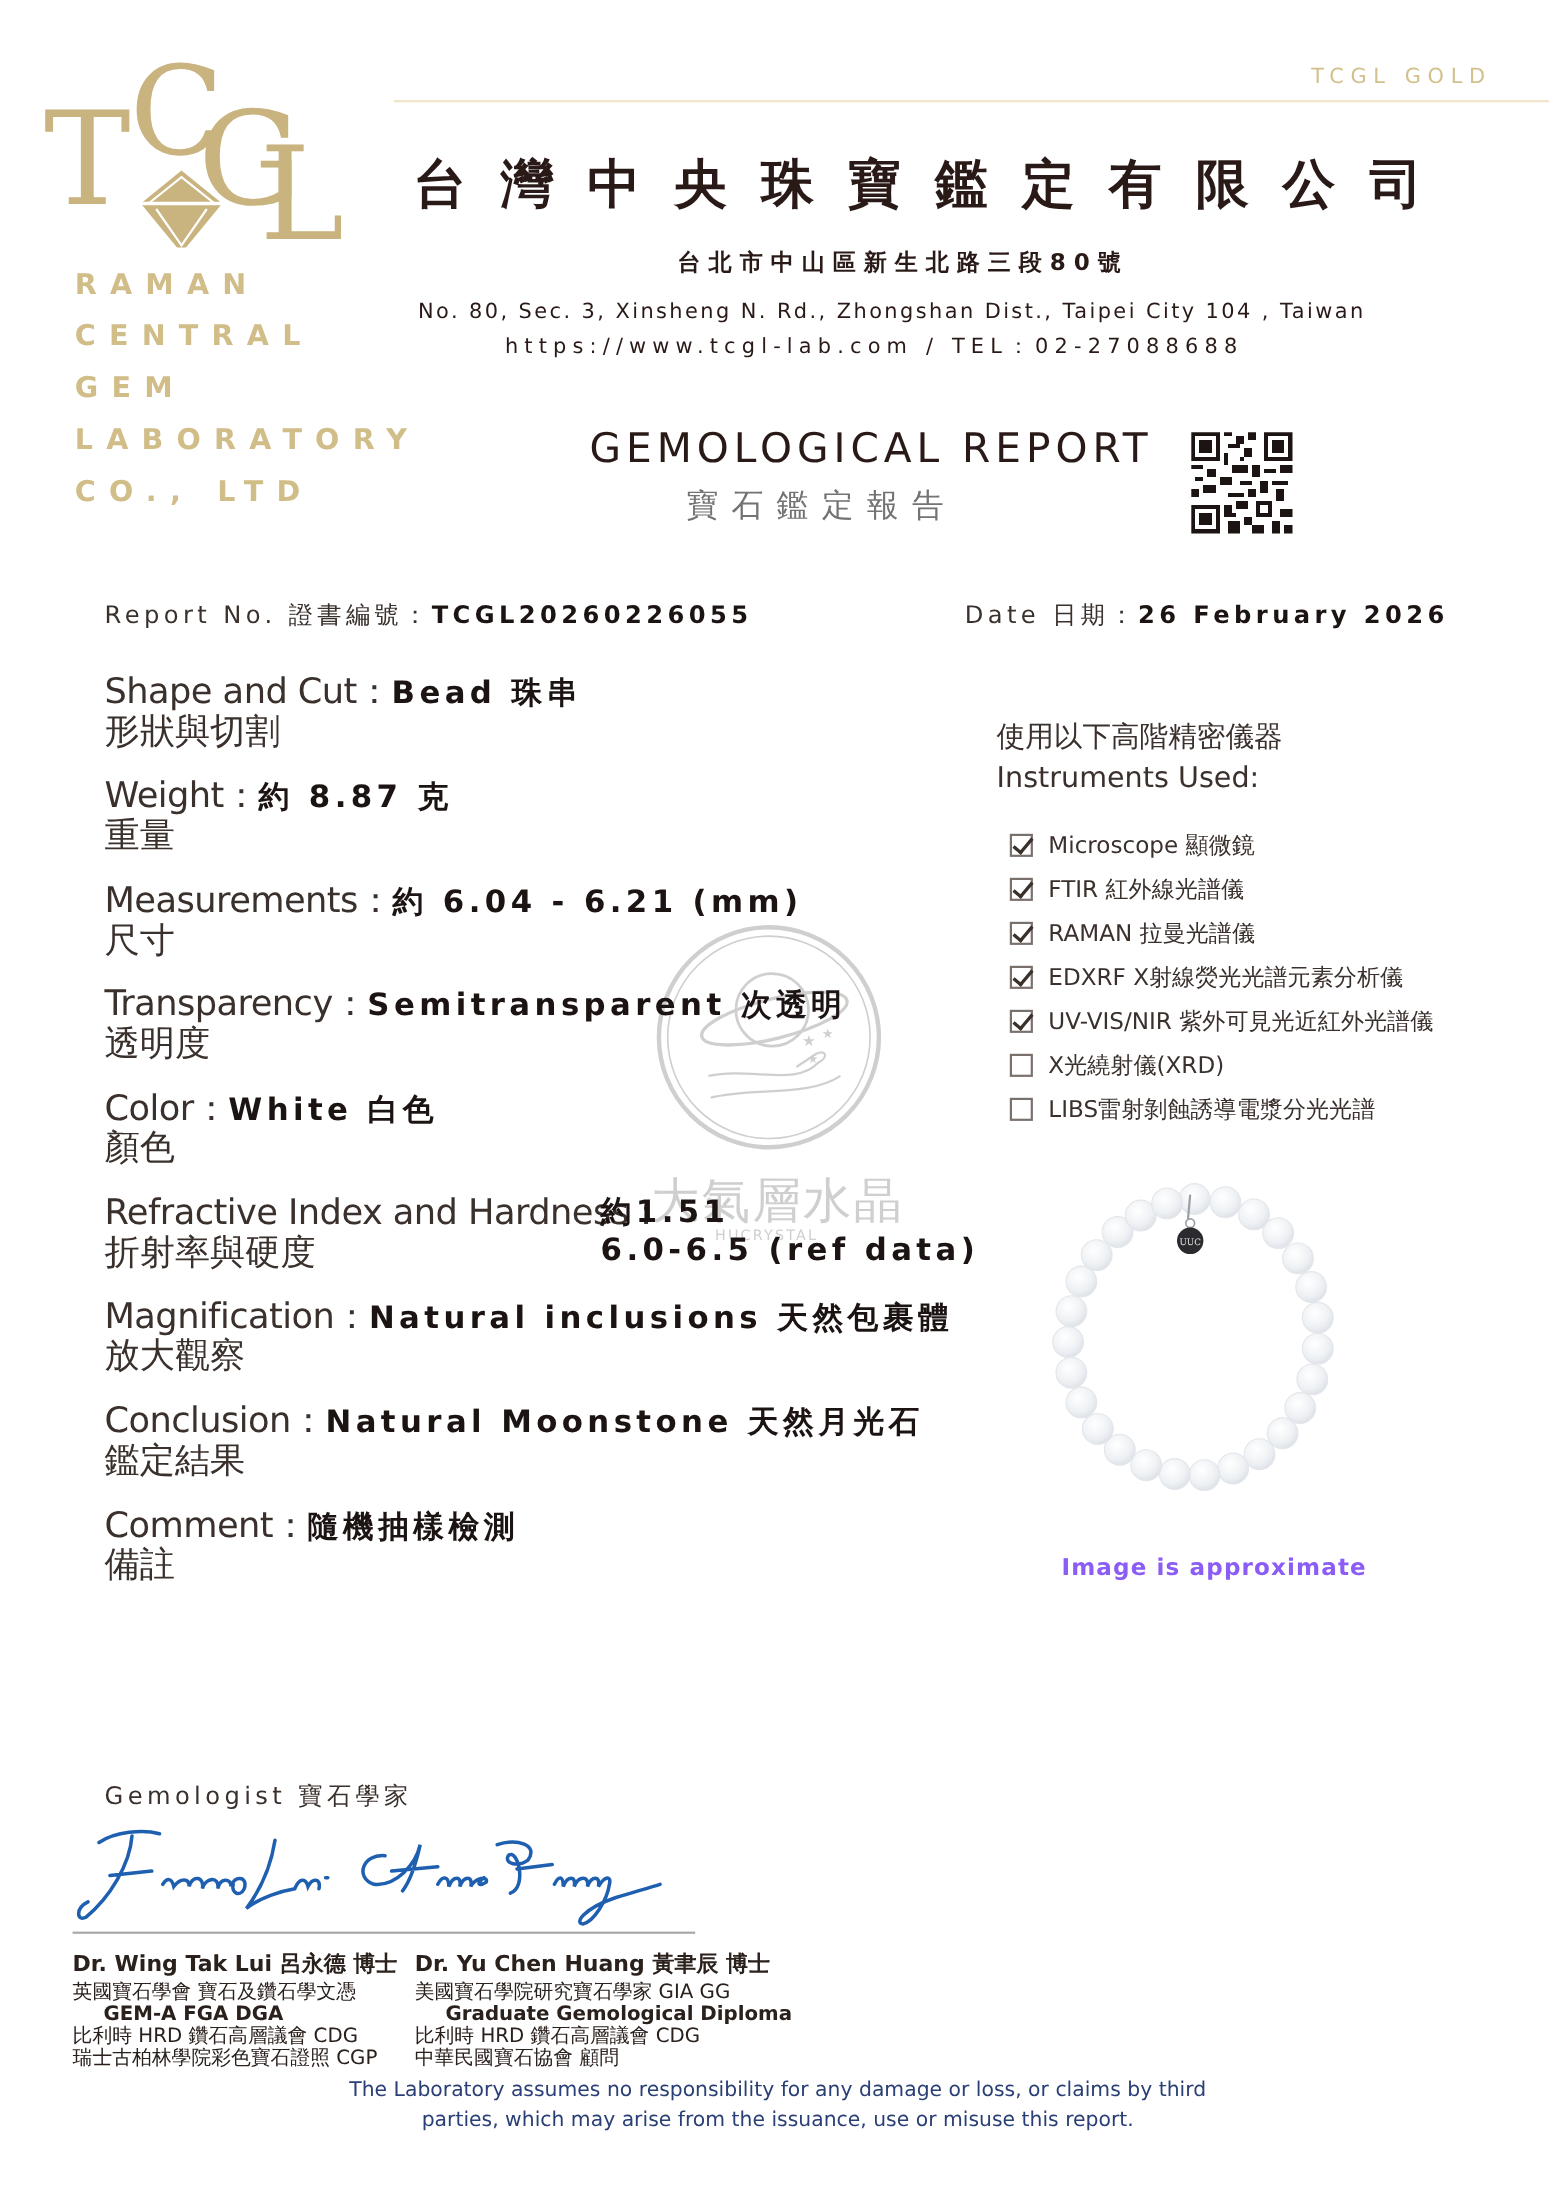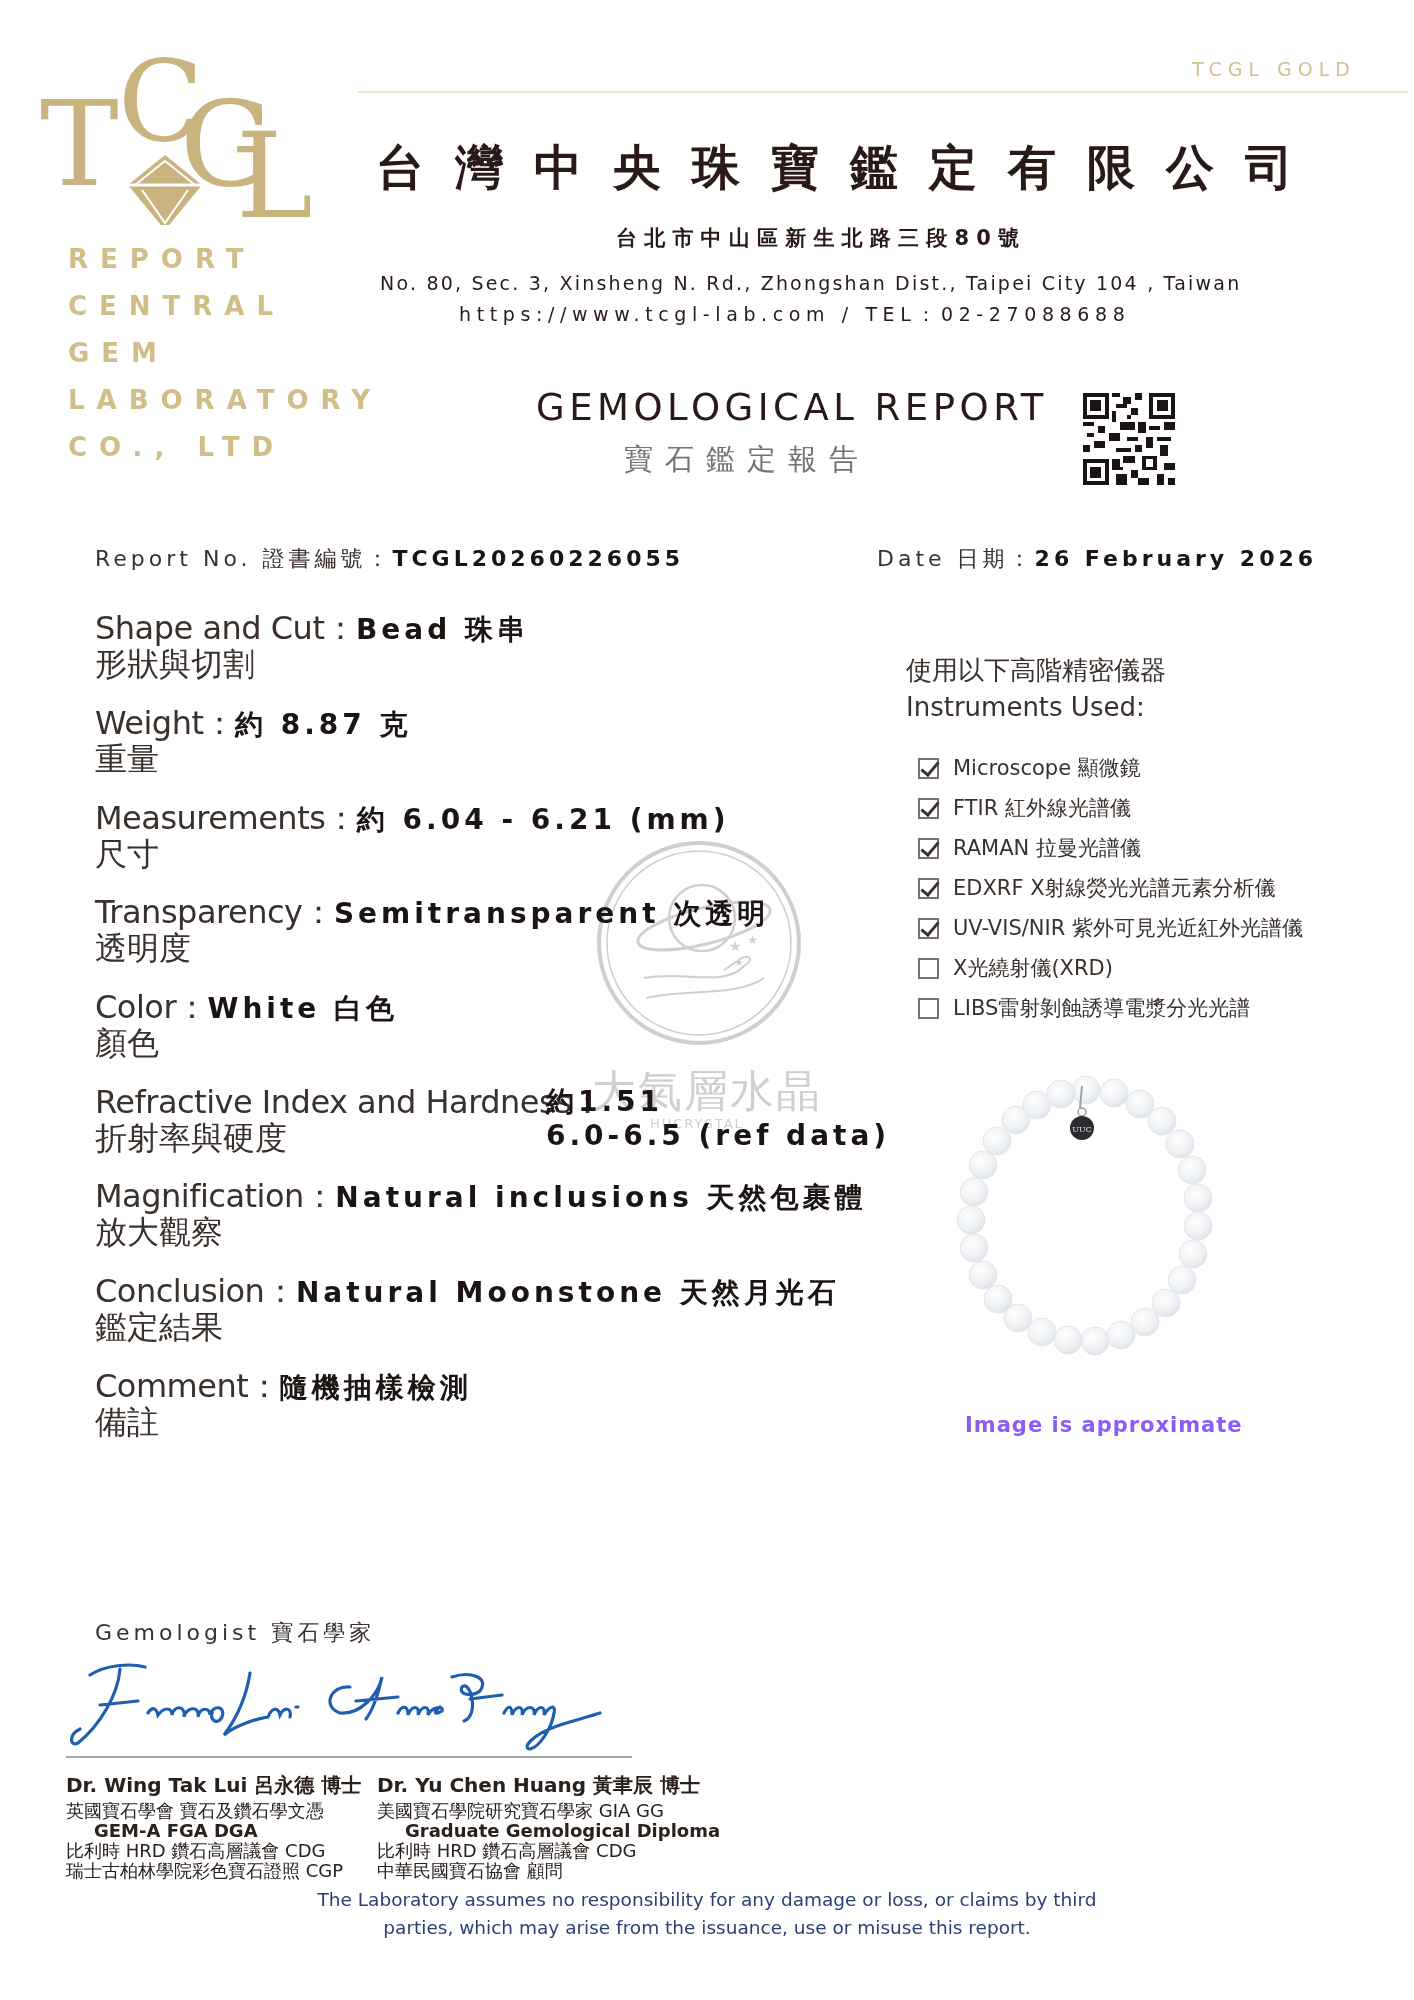--- a/index.html
+++ b/index.html
@@ -68,21 +68,21 @@
     <text x="196" y="172" font-size="118">L</text>
   </g>
   <g>
     <polygon points="88,140 125,110 162,140 125,185" fill="#c9b37e"></polygon>
     <polygon points="95,140 125,116 155,140" fill="none" stroke="#fff" stroke-width="2"></polygon>
     <polyline points="102,145 125,178 148,145" fill="none" stroke="#fff" stroke-width="2"></polyline>
     <line x1="88" y1="140" x2="162" y2="140" stroke="#fff" stroke-width="3"></line>
   </g>
 </svg>
 
-<div class="abs company-en" style="top:246px">REPORT</div>
+<div class="abs company-en" style="top:246px">RAMAN</div>
 <div class="abs company-en" style="top:293px">CENTRAL</div>
 <div class="abs company-en" style="top:340px">GEM</div>
 <div class="abs company-en" style="top:387px">LABORATORY</div>
 <div class="abs company-en" style="top:434px">CO., LTD</div>
 
 <div id="brand-tag" class="abs">TCGL GOLD</div>
 <div id="header-rule" class="abs"></div>
 
 <div id="cn-title" class="abs">台灣中央珠寶鑑定有限公司</div>
 <div id="addr-cn" class="abs">台北市中山區新生北路三段80號</div>

